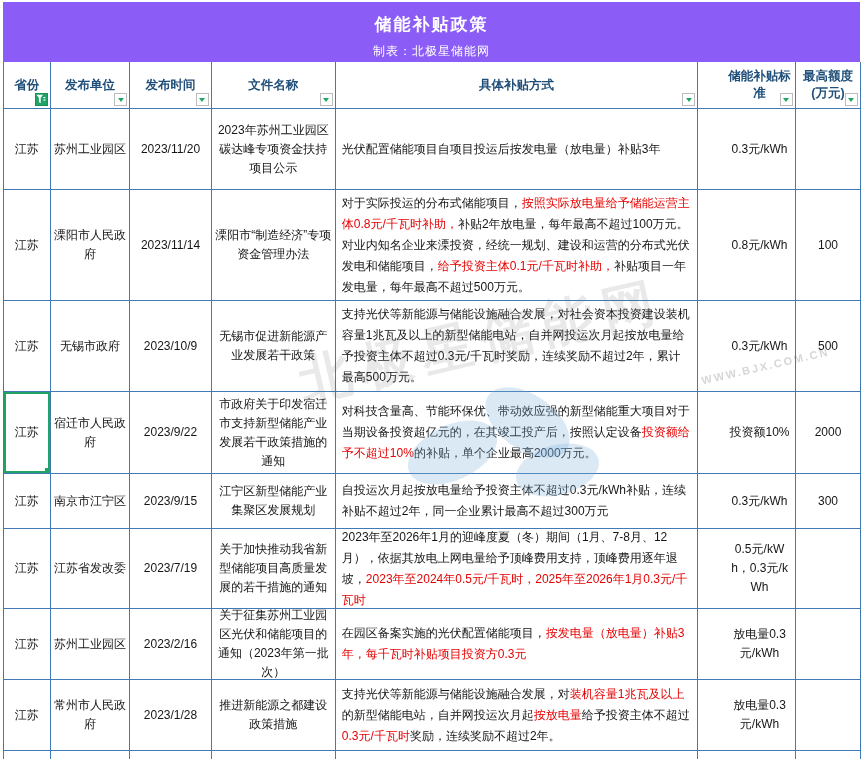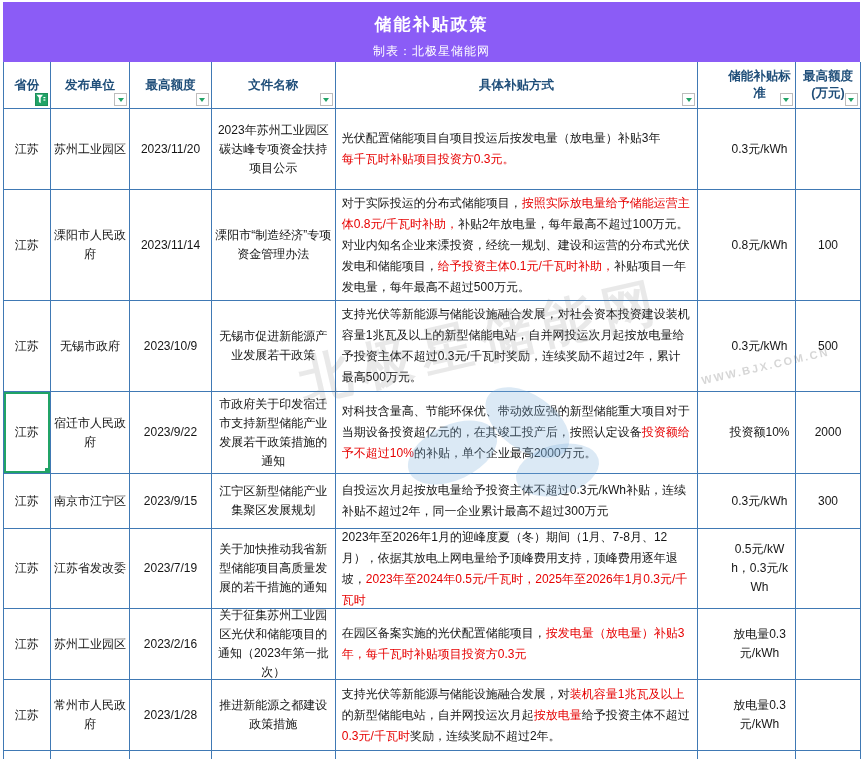--- a/index.html
+++ b/index.html
@@ -111,21 +111,21 @@
           </svg>
         </span>
       </div>
       <div class="cell c-agency">
         <span>发布单位</span>
         <span class="filter-btn">
             <span class="tri"></span>
           </span>
       </div>
       <div class="cell c-date">
-        <span>最高额度</span>
+        <span>发布时间</span>
         <span class="filter-btn">
             <span class="tri"></span>
           </span>
       </div>
       <div class="cell c-doc">
         <span>文件名称</span>
         <span class="filter-btn">
             <span class="tri"></span>
           </span>
       </div>
@@ -159,21 +159,20 @@
           </div>
     <div class="cell c-date">
             <span>2023/11/20</span>
           </div>
     <div class="cell c-doc">
             <span>2023年苏州工业园区碳达峰专项资金扶持项目公示</span>
           </div>
     <div class="cell c-method method-cell">
             <div class="method-text align-center">
               <div><span>光伏配置储能项目自项目投运后按发电量（放电量）补贴3年</span></div>
-              <div><span class="red">每千瓦时补贴项目投资方0.3元。</span></div>
             </div>
           </div>
     <div class="cell c-std">
             <span>0.3元/kWh</span>
           </div>
     <div class="cell c-max">
             <span></span>
           </div>
   </div>
         <div class="row" style="height: 111px;">

